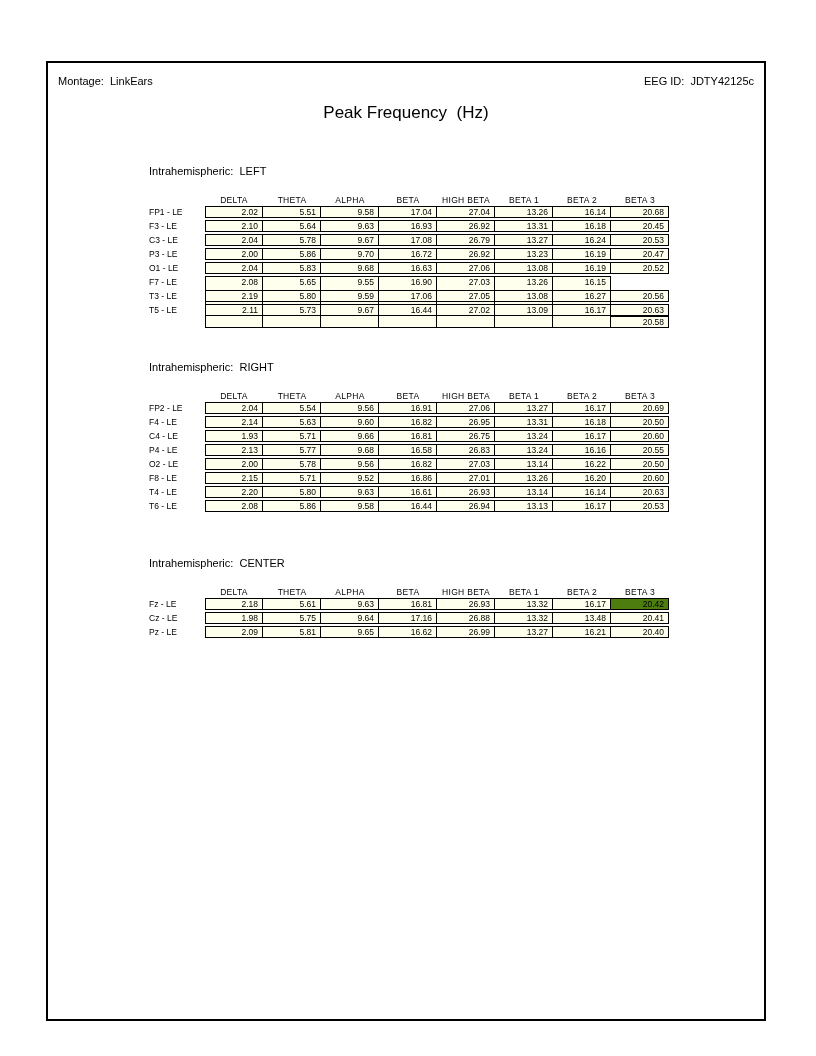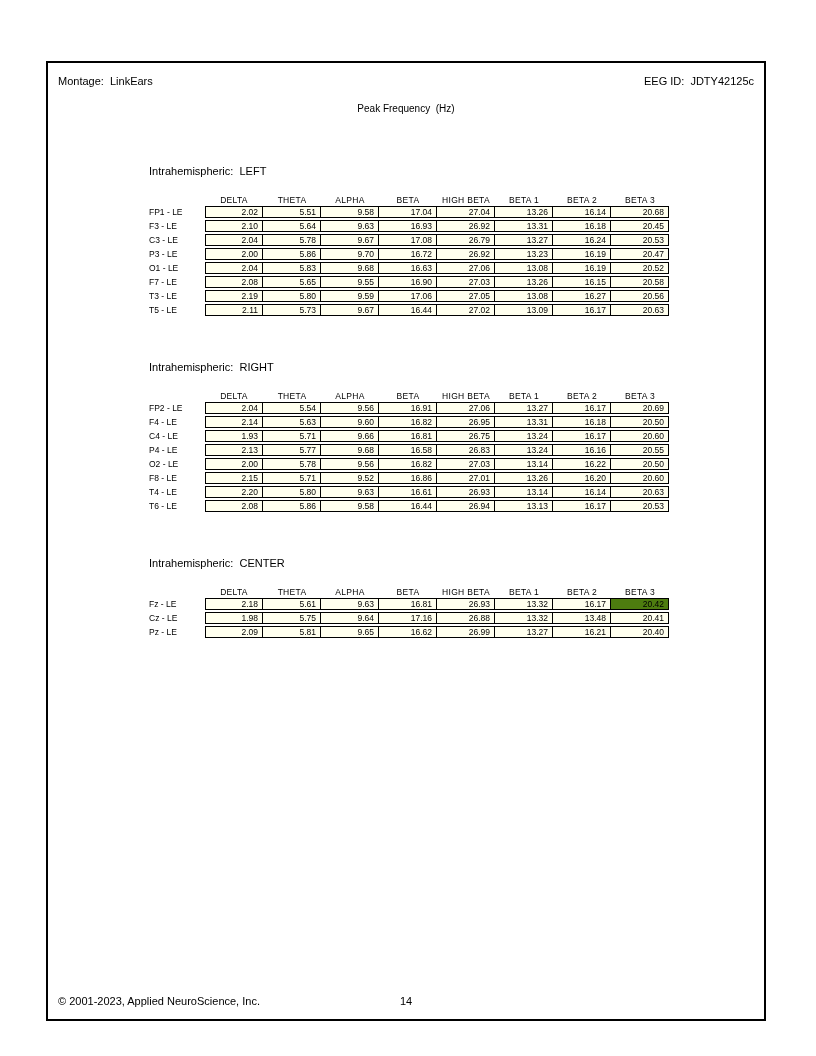--- a/index.html
+++ b/index.html
@@ -22,21 +22,21 @@
     top: 12px; left: 10px; right: 10px;
     display: flex;
     justify-content: space-between;
     font-size: 11px;
   }
   .pre-space { white-space: pre; }
   .doc-title {
     position: absolute;
     top: 40px; left: 0; right: 0;
     text-align: center;
-    font-size: 10px;
+    font-size: 17px;
     white-space: pre;
   }
   .section {
     position: absolute;
     left: 101px;
     width: 530px;
   }
   .section-left   { top: 102px; }
   .section-right  { top: 298px; }
   .section-center { top: 494px; }
@@ -174,21 +174,21 @@
         </div>
         <div class="data-row">
           <div class="row-label">F7 - LE</div>
           <div class="cell first" style="background: rgb(255, 255, 238); border-color: rgb(0, 0, 0);">2.08</div>
           <div class="cell" style="background: rgb(255, 255, 238); border-color: rgb(0, 0, 0);">5.65</div>
           <div class="cell" style="background: rgb(255, 255, 238); border-color: rgb(0, 0, 0);">9.55</div>
           <div class="cell" style="background: rgb(255, 255, 238); border-color: rgb(0, 0, 0);">16.90</div>
           <div class="cell" style="background: rgb(255, 255, 238); border-color: rgb(0, 0, 0);">27.03</div>
           <div class="cell" style="background: rgb(255, 255, 238); border-color: rgb(0, 0, 0);">13.26</div>
           <div class="cell" style="background: rgb(255, 255, 238); border-color: rgb(0, 0, 0);">16.15</div>
-          <div class="cell" style="background: rgb(255, 255, 238); border-color: rgb(0, 0, 0);">20.58</div>
+          <div class="cell" style="background: rgb(255, 255, 238); border-color: rgb(0, 0, 0); margin-top: 40px;">20.58</div>
         </div>
         <div class="data-row">
           <div class="row-label">T3 - LE</div>
           <div class="cell first" style="background: rgb(255, 255, 238); border-color: rgb(0, 0, 0);">2.19</div>
           <div class="cell" style="background: rgb(255, 255, 238); border-color: rgb(0, 0, 0);">5.80</div>
           <div class="cell" style="background: rgb(255, 255, 238); border-color: rgb(0, 0, 0);">9.59</div>
           <div class="cell" style="background: rgb(255, 255, 238); border-color: rgb(0, 0, 0);">17.06</div>
           <div class="cell" style="background: rgb(255, 255, 238); border-color: rgb(0, 0, 0);">27.05</div>
           <div class="cell" style="background: rgb(255, 255, 238); border-color: rgb(0, 0, 0);">13.08</div>
           <div class="cell" style="background: rgb(255, 255, 238); border-color: rgb(0, 0, 0);">16.27</div>
@@ -356,18 +356,14 @@
           <div class="cell" style="background: rgb(255, 255, 238); border-color: rgb(0, 0, 0);">9.65</div>
           <div class="cell" style="background: rgb(255, 255, 238); border-color: rgb(0, 0, 0);">16.62</div>
           <div class="cell" style="background: rgb(255, 255, 238); border-color: rgb(0, 0, 0);">26.99</div>
           <div class="cell" style="background: rgb(255, 255, 238); border-color: rgb(0, 0, 0);">13.27</div>
           <div class="cell" style="background: rgb(255, 255, 238); border-color: rgb(0, 0, 0);">16.21</div>
           <div class="cell" style="background: rgb(255, 255, 238); border-color: rgb(0, 0, 0);">20.40</div>
         </div>
       </div>
   </div>
 
-  <div class="doc-footer">
-    <span class="copyright">© 2001-2023, Applied NeuroScience, Inc.</span>
-    <span class="page-number">14</span>
-  </div>
 
 </div>
 
 </body></html>

